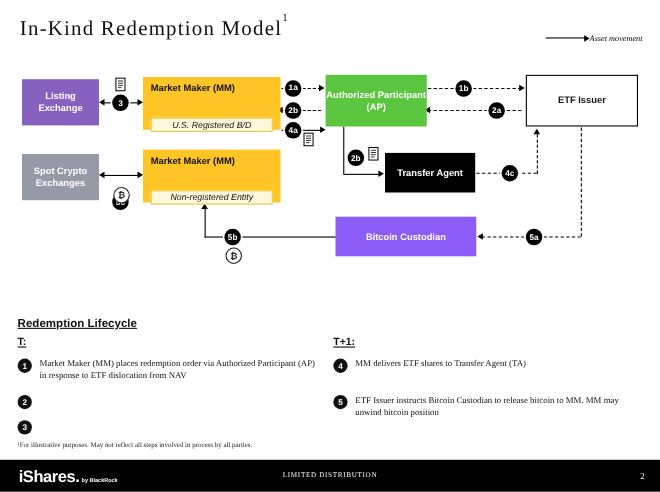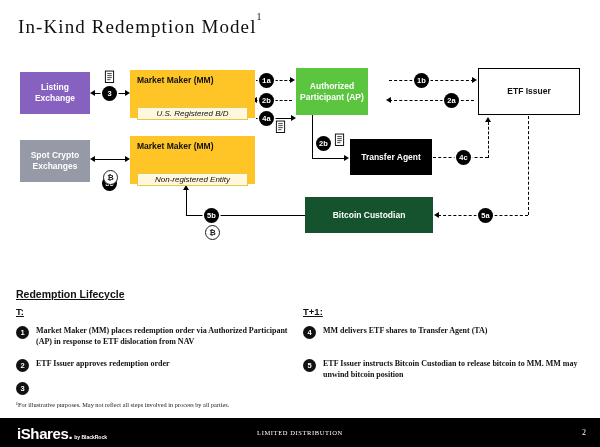--- a/index.html
+++ b/index.html
@@ -48,24 +48,24 @@
   #market-maker-1{left:130px;top:70px;width:125px;height:48px;}
   #market-maker-2{left:130px;top:136px;width:125px;height:48px;}
   .mm-title{font-size:8.5px;font-weight:bold;color:#111;width:100%;text-align:left;}
   .mm-sub{
     margin-top:21px;width:100%;height:19px;background:#FFF8DC;
     border:1px solid #E8C84A;box-sizing:border-box;
     display:flex;align-items:center;justify-content:center;
     font-style:italic;font-weight:normal;font-size:8px;color:#111;
   }
 
-  #authorized-participant{left:296px;top:68px;width:72px;height:47px;background:#5CC53F;}
+  #authorized-participant{left:296px;top:68px;width:92px;height:47px;background:#5CC53F;}
   #transfer-agent{left:350px;top:139px;width:82px;height:36px;background:#000;}
   #etf-issuer{left:478px;top:68px;width:102px;height:47px;background:#fff;color:#111;border:1.6px solid #000;}
-  #bitcoin-custodian{left:305px;top:197px;width:128px;height:36px;background:#14532d;}
+  #bitcoin-custodian{left:305px;top:197px;width:128px;height:36px;background:#8b5cf6;}
 
   
   .hline{position:absolute;height:0;border-top:1.4px solid #000;}
   .vline{position:absolute;width:0;border-left:1.4px solid #000;}
   .hline.dash{border-top:1.4px dashed #000;}
   .vline.dash{border-left:1.4px dashed #000;}
 
   .arrow{position:absolute;width:0;height:0;}
   .arrow.right{border-left:5px solid #000;border-top:3.5px solid transparent;border-bottom:3.5px solid transparent;}
   .arrow.left{border-right:5px solid #000;border-top:3.5px solid transparent;border-bottom:3.5px solid transparent;}
@@ -101,21 +101,21 @@
   #col-t1{left:303px;top:306px;}
 
   .step{position:absolute;display:flex;align-items:flex-start;}
   .step-num{
     flex:0 0 auto;width:13px;height:13px;border-radius:50%;
     background:#111;color:#fff;font-size:7.5px;font-weight:bold;
     display:flex;align-items:center;justify-content:center;margin-right:7px;margin-top:0px;
   }
   .step-text{
     font-family:"Liberation Serif", serif;
-    font-size:8px;line-height:10.5px;color:#111;font-weight:bold;
+    font-size:8px;line-height:10.5px;color:#111;font-weight:normal;
   }
 
   .footnote{
     position:absolute;left:16px;top:401px;
     font-family:"Liberation Serif", serif;
     font-size:6.3px;color:#222;
   }
 
   
   .footer{position:absolute;left:0;top:418px;width:600px;height:29px;background:#000;}
@@ -139,20 +139,24 @@
 </head>
 <body>
 
 <div class="slide">
 
   <div class="title">
     <span>In-Kind Redemption Model</span><sup>1</sup>
   </div>
 
   <div class="legend">
+    <div class="legend-row" style="margin-top:6px;">
+      <span class="leg-line solid"></span>
+      <span class="leg-label">Asset movement</span>
+    </div>
   </div>
 
   <div class="hline" style="left:94px;top:93px;width:32px;"></div>
   <div class="arrow left" style="left:90px;top:89.5px;"></div>
   <div class="arrow right" style="left:125px;top:89.5px;"></div>
 
   <div class="hline" style="left:94px;top:159px;width:32px;"></div>
   <div class="arrow left" style="left:90px;top:155.5px;"></div>
   <div class="arrow right" style="left:125px;top:155.5px;"></div>
 
@@ -268,21 +272,20 @@
   <div class="col-head" id="col-t">T:</div>
   <div class="col-head" id="col-t1">T+1:</div>
 
   <div class="step" style="left:16px;top:326px;width:272px;">
     <span class="step-num">1</span>
     <span class="step-text">Market Maker (MM) places redemption order via Authorized Participant (AP) in response to ETF dislocation from NAV</span>
   </div>
 
   <div class="step" style="left:16px;top:359px;width:272px;">
     <span class="step-num">2</span>
-    <span class="step-text">ETF Issuer approves redemption order</span>
   </div>
 
   <div class="step" style="left:16px;top:382px;width:272px;">
     <span class="step-num">3</span>
   </div>
 
   <div class="step" style="left:303px;top:326px;width:285px;">
     <span class="step-num">4</span>
     <span class="step-text">MM delivers ETF shares to Transfer Agent (TA)</span>
   </div>

